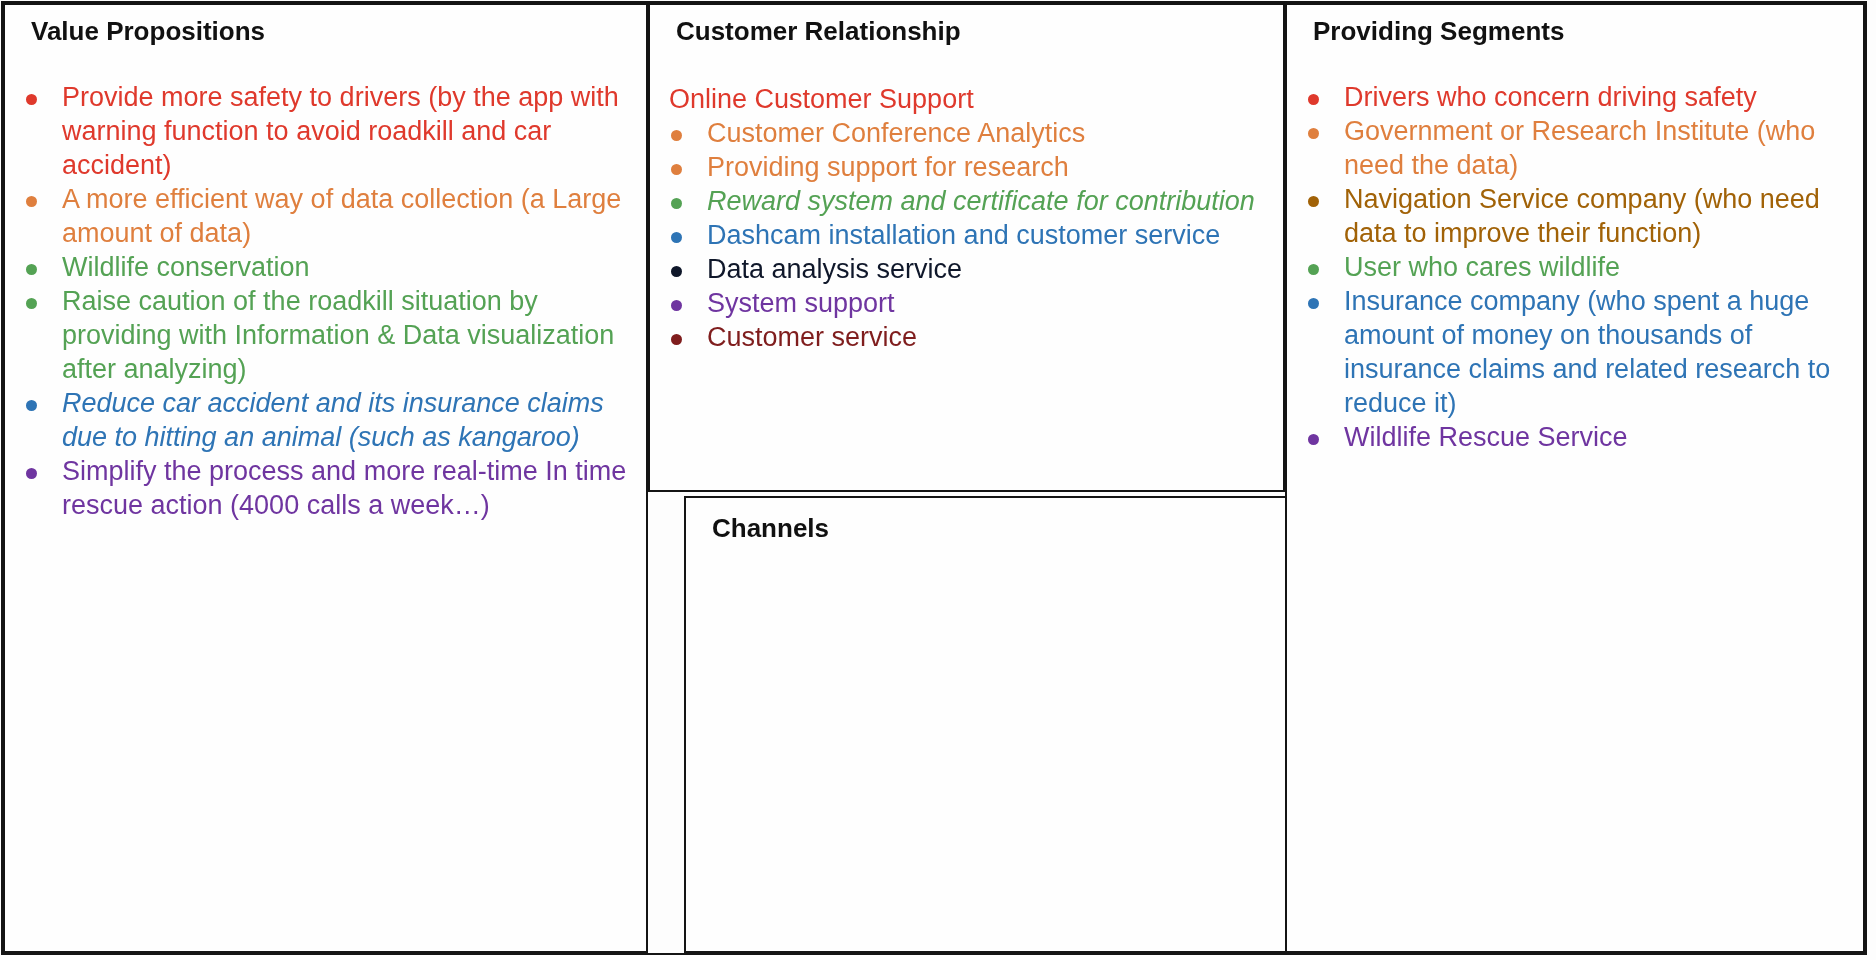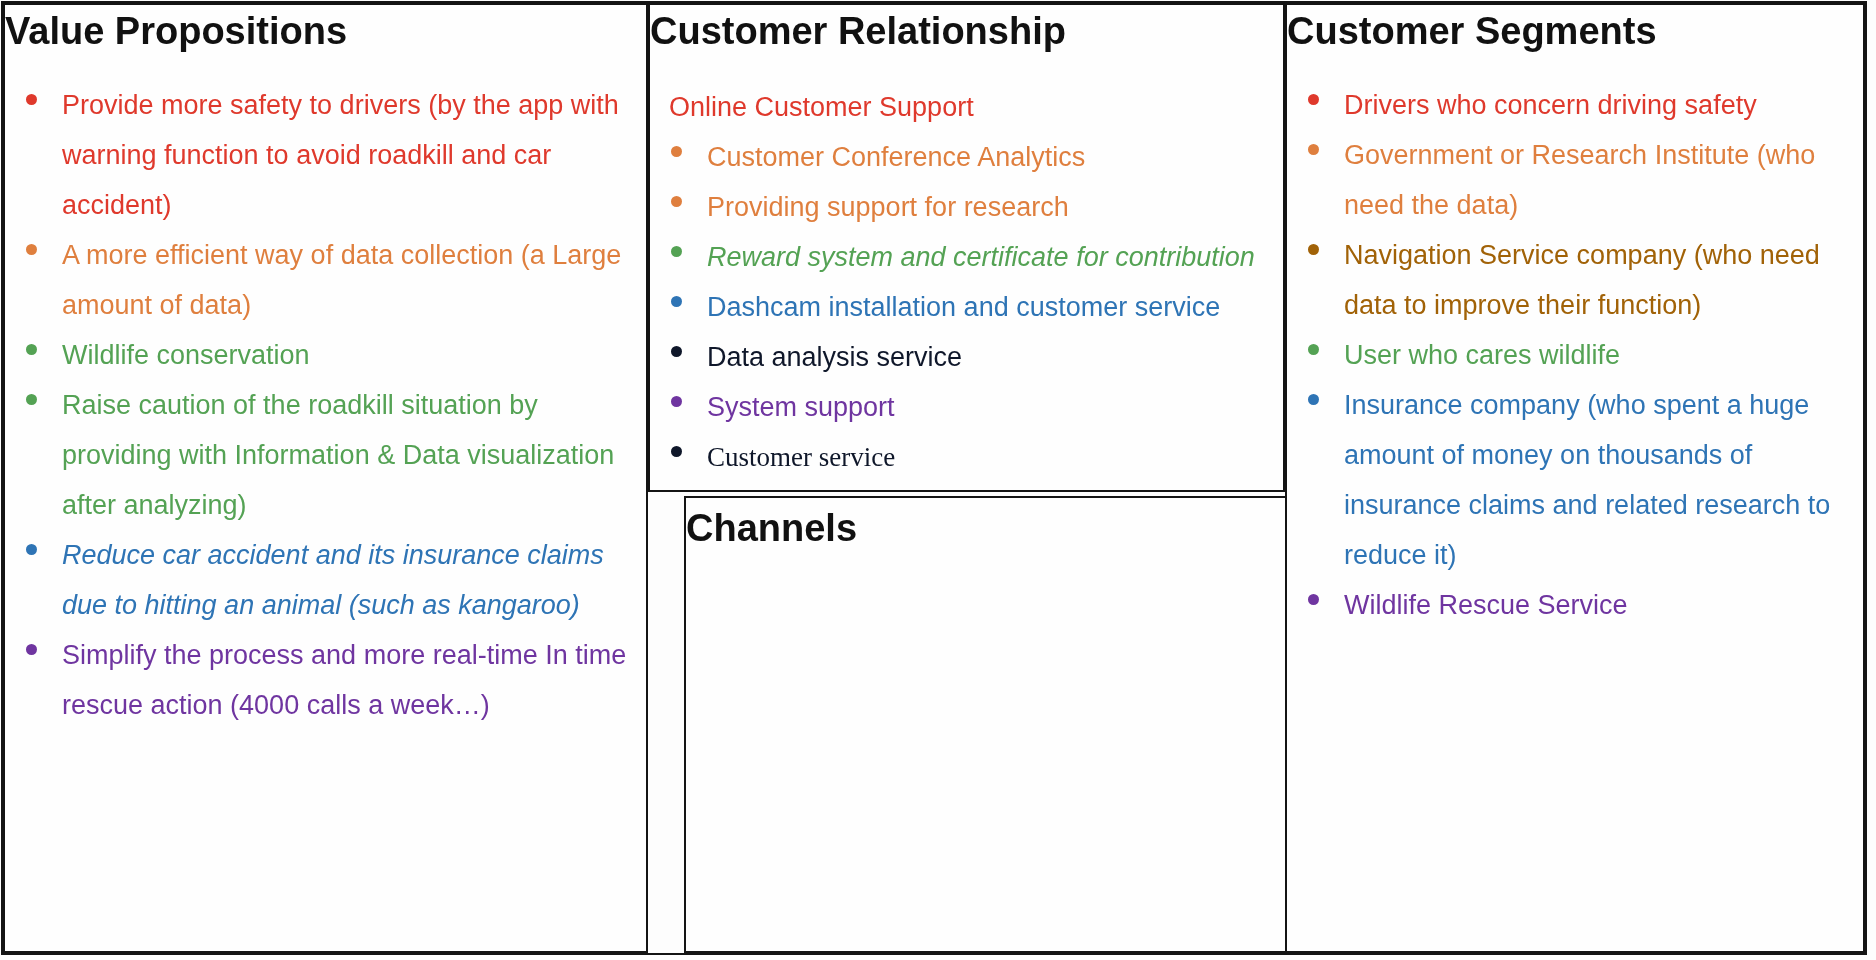--- a/index.html
+++ b/index.html
@@ -27,22 +27,22 @@
     border: 2px solid #141414;
     box-sizing: border-box;
     background: #fefefe;
   }
   #box-value-propositions   { left: 3px;    top: 3px;   width: 645px; height: 950px; }
   #box-customer-relationship{ left: 648px;  top: 3px;   width: 637px; height: 489px; }
   #box-channels             { left: 684px;  top: 496px; width: 637px; height: 457px; }
   #box-customer-segments    { left: 1285px; top: 3px;   width: 580px; height: 950px; }
 
   .box h2 {
-    margin: 4px 0 0 0;
-    font-size: 38px;
+    margin: 4px 0 0 26px;
+    font-size: 26px;
     line-height: 44px;
     font-weight: bold;
     color: #111111;
     letter-spacing: 0px;
   }
   #box-channels h2 { margin-top: 8px; }
 
   ul.bullet-list, ul.lead-list {
     list-style: none;
     margin: 27px 0 0 19px;
@@ -50,21 +50,21 @@
   }
   ul.lead-list { margin-top: 29px; }
   ul.lead-list + ul.bullet-list { margin-top: 0; }
   #box-channels ul.bullet-list { margin-top: 28px; }
 
   li.bullet-item {
     position: relative;
     padding-left: 38px;
     padding-right: 6px;
     font-size: 27px;
-    line-height: 50px;
+    line-height: 34px;
     margin: 0;
   }
   li.bullet-item::before {
     content: "";
     position: absolute;
     left: 2px;
     top: 14px;
     width: 11px;
     height: 11px;
     border-radius: 50%;
@@ -96,30 +96,30 @@
     <ul class="lead-list">
         <li class="bullet-item" style="color: rgb(223, 57, 44);">Online Customer Support</li>
       </ul>
     <ul class="bullet-list">
         <li class="bullet-item" style="color: rgb(223, 127, 62);">Customer Conference Analytics</li>
         <li class="bullet-item" style="color: rgb(223, 127, 62);">Providing support for research</li>
         <li class="bullet-item" style="color: rgb(84, 162, 84); font-style: italic;">Reward system and certificate for contribution</li>
         <li class="bullet-item" style="color: rgb(46, 116, 181);">Dashcam installation and customer service</li>
         <li class="bullet-item" style="color: #0f172a;">Data analysis service</li>
         <li class="bullet-item" style="color: rgb(111, 53, 160);">System support</li>
-        <li class="bullet-item" style="color: #0f172a; font-family: Liberation Serif, serif;">Customer service</li>
+        <li class="bullet-item" style="color: #7f1d1d;">Customer service</li>
       </ul>
   </section>
 
   <section class="box" id="box-channels">
     <h2>Channels</h2>
   </section>
 
   <section class="box" id="box-customer-segments">
-    <h2>Customer Segments</h2>
+    <h2>Providing Segments</h2>
     <ul class="bullet-list">
         <li class="bullet-item" style="color: rgb(223, 57, 44);">Drivers who concern driving safety</li>
         <li class="bullet-item" style="color: rgb(223, 127, 62);">Government or Research Institute (who need the data)</li>
         <li class="bullet-item" style="color: #a16207;">Navigation Service company (who need data to improve their function)</li>
         <li class="bullet-item" style="color: rgb(84, 162, 84);">User who cares wildlife</li>
         <li class="bullet-item" style="color: rgb(46, 116, 181);">Insurance company (who spent a huge amount of money on thousands of insurance claims and related research to reduce it)</li>
         <li class="bullet-item" style="color: rgb(111, 53, 160);">Wildlife Rescue Service</li>
       </ul>
   </section>
 </div>

